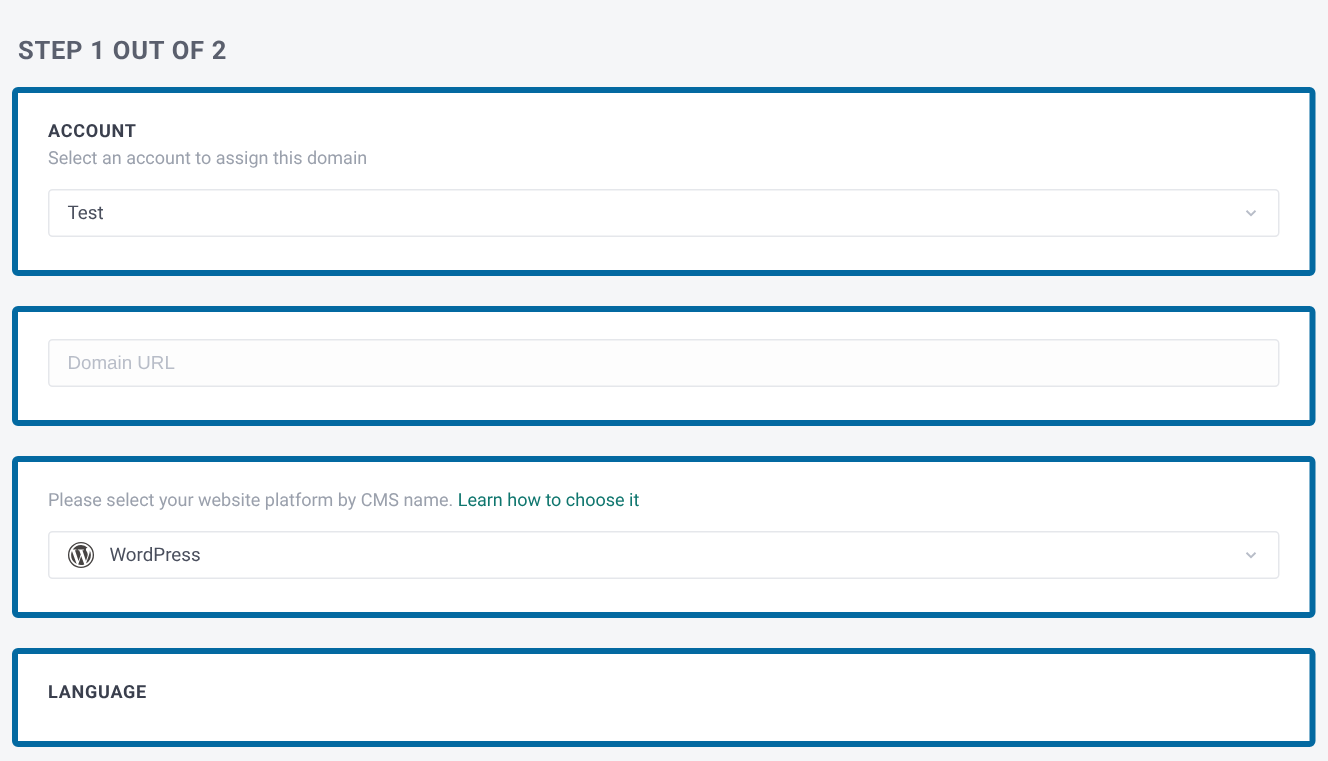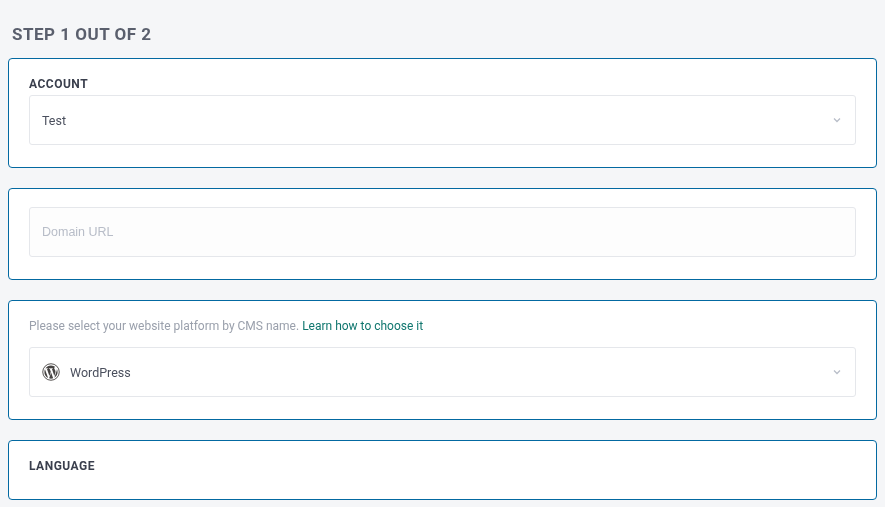--- a/index.html
+++ b/index.html
@@ -20,42 +20,42 @@
       font-weight: 700;
       letter-spacing: 0.5px;
       color: #5a5f6d;
       padding: 24px 4px 14px 4px;
     }
     .panel {
       background: #ffffff;
       border-radius: 4px;
       padding: 18px 20px 22px 20px;
       margin-bottom: 20px;
-      border: 1px solid #0369a1;
+      border: 4px solid #0369a1;
     }
     .section-title {
       font-size: 12px;
       font-weight: 700;
       letter-spacing: 0.5px;
       color: #3a3f4d;
       text-transform: uppercase;
       margin-bottom: 4px;
     }
     .section-desc {
       font-size: 12px;
       color: #9aa0ac;
       margin-bottom: 14px;
     }
     .section-desc a {
       color: #0f766e;
       text-decoration: none;
     }
     .select-box, .input-box {
       width: 100%;
-      height: 50px;
+      height: 32px;
       border: 1px solid #e5e7eb;
       border-radius: 3px;
       background: #fff;
       display: flex;
       align-items: center;
       padding: 0 12px;
       position: relative;
       font-size: 12.5px;
       color: #4a4f5d;
       cursor: pointer;
@@ -96,20 +96,21 @@
       justify-content: center;
     }
   </style>
 </head>
 <body>
 
 <div class="page-title">STEP 1 OUT OF 2</div>
 
 <div class="panel">
   <div class="section-title">ACCOUNT</div>
+  <div class="section-desc">Select an account to assign this domain</div>
   <div class="select-box">
     <span>Test</span>
     <span class="chevron">
       <svg viewBox="0 0 24 24" fill="none" stroke="currentColor" stroke-width="2.5">
           <polyline points="6 9 12 15 18 9"></polyline>
         </svg>
     </span>
   </div>
 </div>
 

